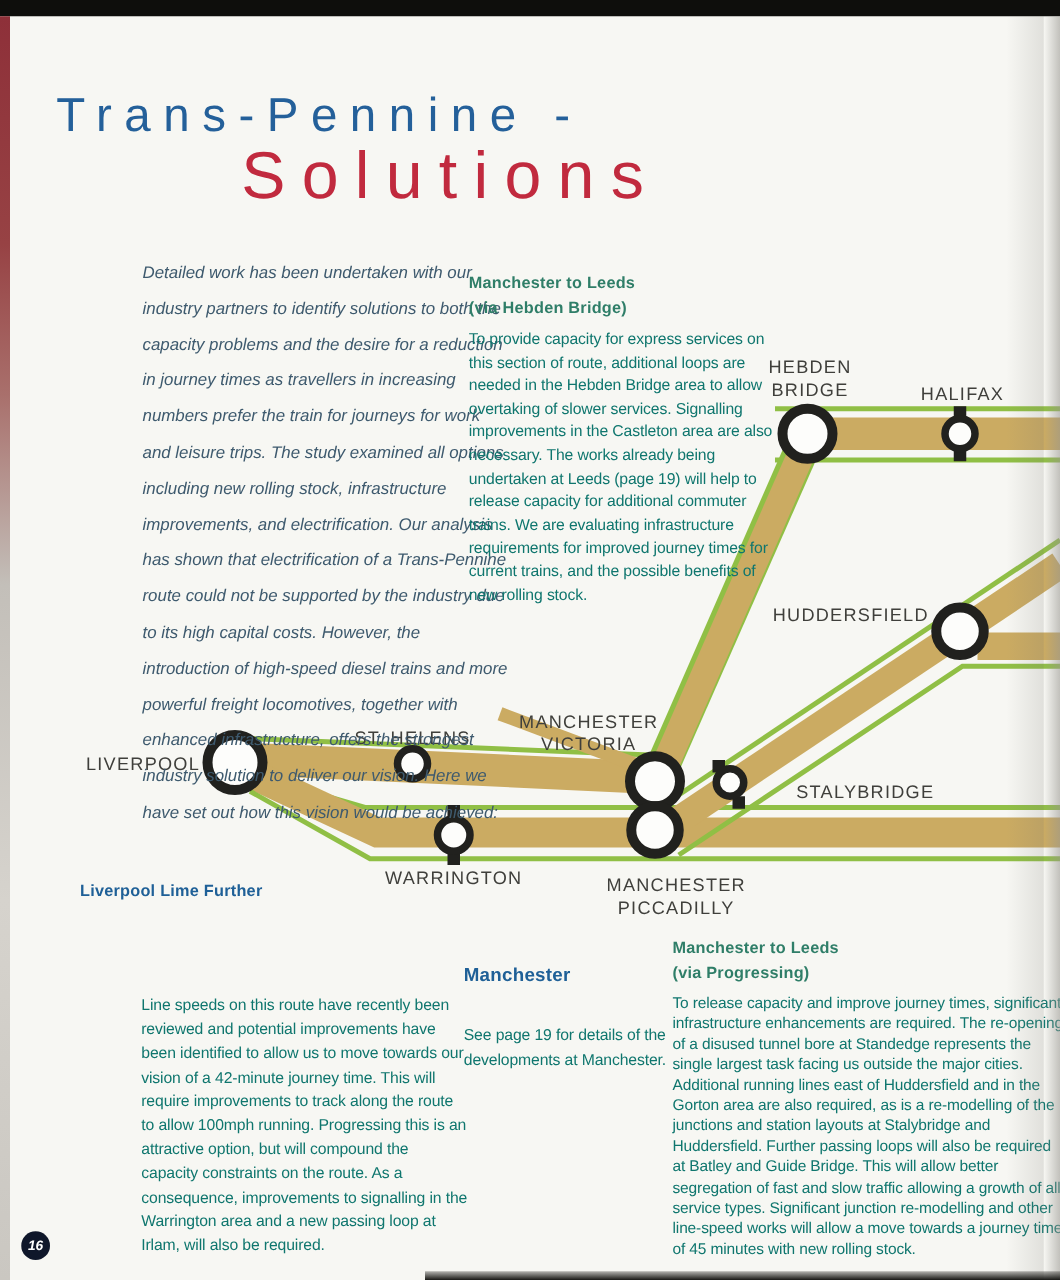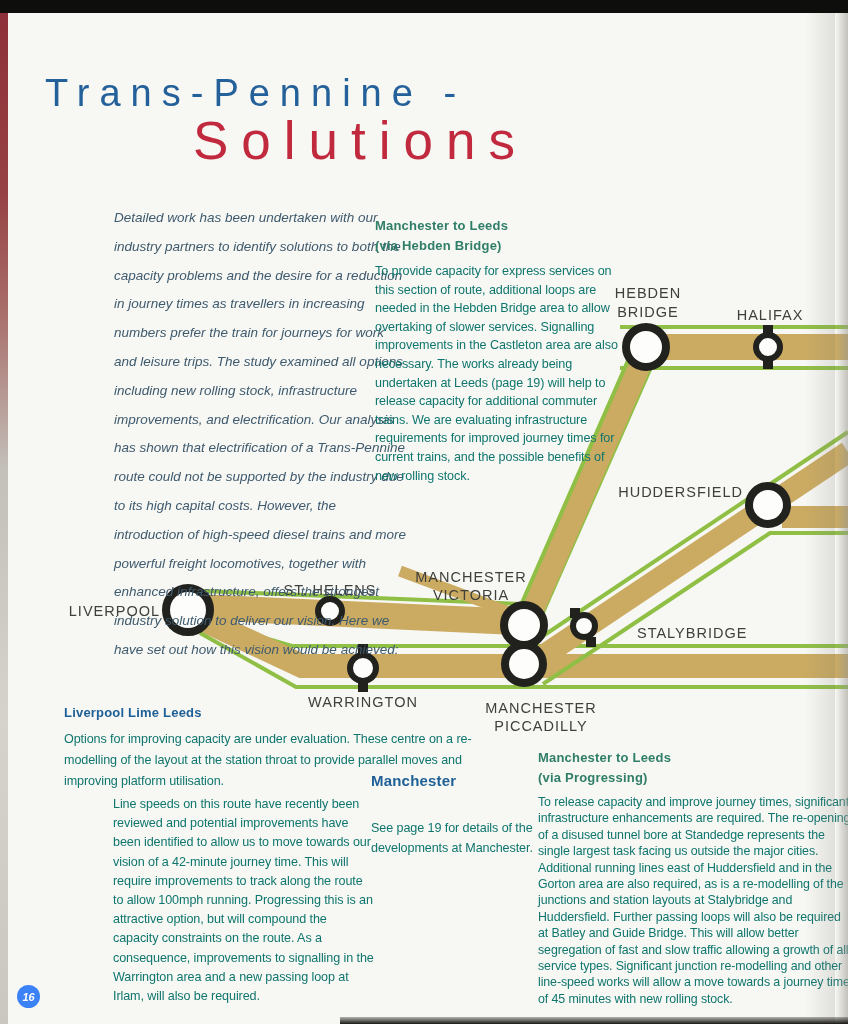--- a/index.html
+++ b/index.html
@@ -38,21 +38,21 @@
   .sec-livman{position:absolute;left:113px;top:789px;width:262px;}
   .sec-livman p{line-height:19.2px;}
   .sec-man{position:absolute;left:371px;top:771px;width:168px;}
   .sec-man h3{font-size:15px;}
   .sec-man p{line-height:19.5px;margin-top:28px;}
   .sec-hudd{position:absolute;left:538px;top:748px;width:318px;}
   .sec-hudd{width:315px;}
   .sec-hudd p{line-height:16.4px;font-size:12.4px;}
   
   .badge{position:absolute;left:17px;top:985px;width:23px;height:23px;border-radius:50%;
-      background:#3b82f6;color:#fff;font-size:11px;font-weight:bold;
+      background:#0f172a;color:#fff;font-size:11px;font-weight:bold;
       display:flex;align-items:center;justify-content:center;font-style:italic;}
   
   .map{position:absolute;top:0;left:0;width:848px;height:1024px;}
   .route-tan{stroke:#cbab62;fill:none;}
   .route-green{stroke:#90bf45;stroke-width:4;fill:none;}
   .ring{fill:#fdfdfb;stroke:#21211e;}
   .tick{fill:#21211e;}
   .maplabel{fill:#3f3f3b;font-family:"Liberation Sans",sans-serif;
       font-size:14.5px;letter-spacing:1px;}
 </style>
@@ -122,22 +122,21 @@
 
   <p class="intro">Detailed work has been undertaken with our industry partners to identify solutions to both the capacity problems and the desire for a reduction in journey times as travellers in increasing numbers prefer the train for journeys for work and leisure trips. The study examined all options including new rolling stock, infrastructure improvements, and electrification. Our analysis has shown that electrification of a Trans-Pennine route could not be supported by the industry due to its high capital costs.  However, the introduction of high-speed diesel trains and more powerful freight locomotives, together with enhanced infrastructure, offers the strongest industry solution to deliver our vision. Here we have set out how this vision would be achieved:</p>
 
   <div class="sec teal sec-hebden">
     <h3><span>Manchester to Leeds</span><br>
     <span>(via Hebden Bridge)</span></h3>
     <p>To provide capacity for express services on this section of route, additional loops are needed in the Hebden Bridge area to allow overtaking of slower services. Signalling improvements in the Castleton area are also necessary. The works already being undertaken at Leeds (page 19) will help to release capacity for additional commuter trains. We are evaluating infrastructure requirements for improved journey times for current trains, and the possible benefits of new rolling stock.</p>
   </div>
 
   <div class="sec blue sec-lime">
-    <h3>Liverpool Lime Leeds</h3>
-    <p>Options for improving capacity are under evaluation.  These centre on a re-modelling of the layout at the station throat to provide parallel moves and improving platform utilisation.</p>
+    <h3>Liverpool Lime Further</h3>
   </div>
 
   <div class="sec blue sec-livman">
     <p>Line speeds on this route have recently been reviewed and potential improvements have been identified to allow us to move towards our vision of a 42-minute journey time. This will require improvements to track along the route to allow 100mph running.  Progressing this is an attractive option, but will compound the capacity constraints on the route. As a consequence, improvements to signalling in the Warrington area and a new passing loop at Irlam, will also be required.</p>
   </div>
 
   <div class="sec blue sec-man">
     <h3>Manchester</h3>
     <p>See page 19 for details of the developments at Manchester.</p>
   </div>

